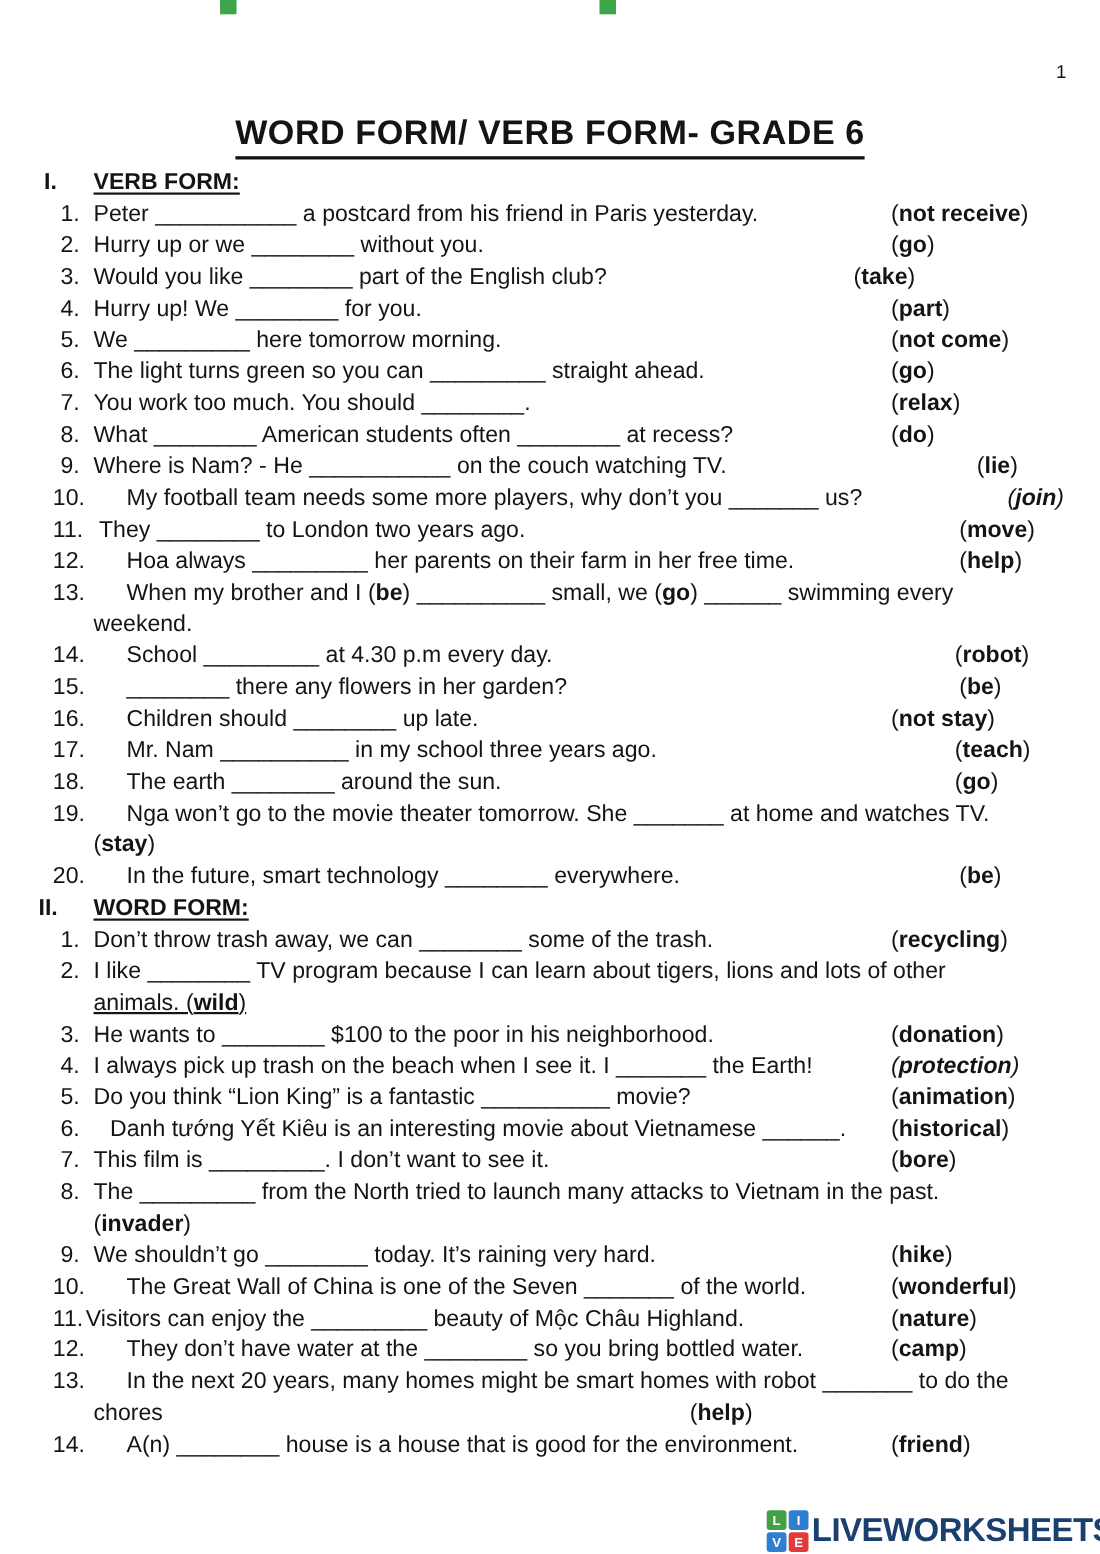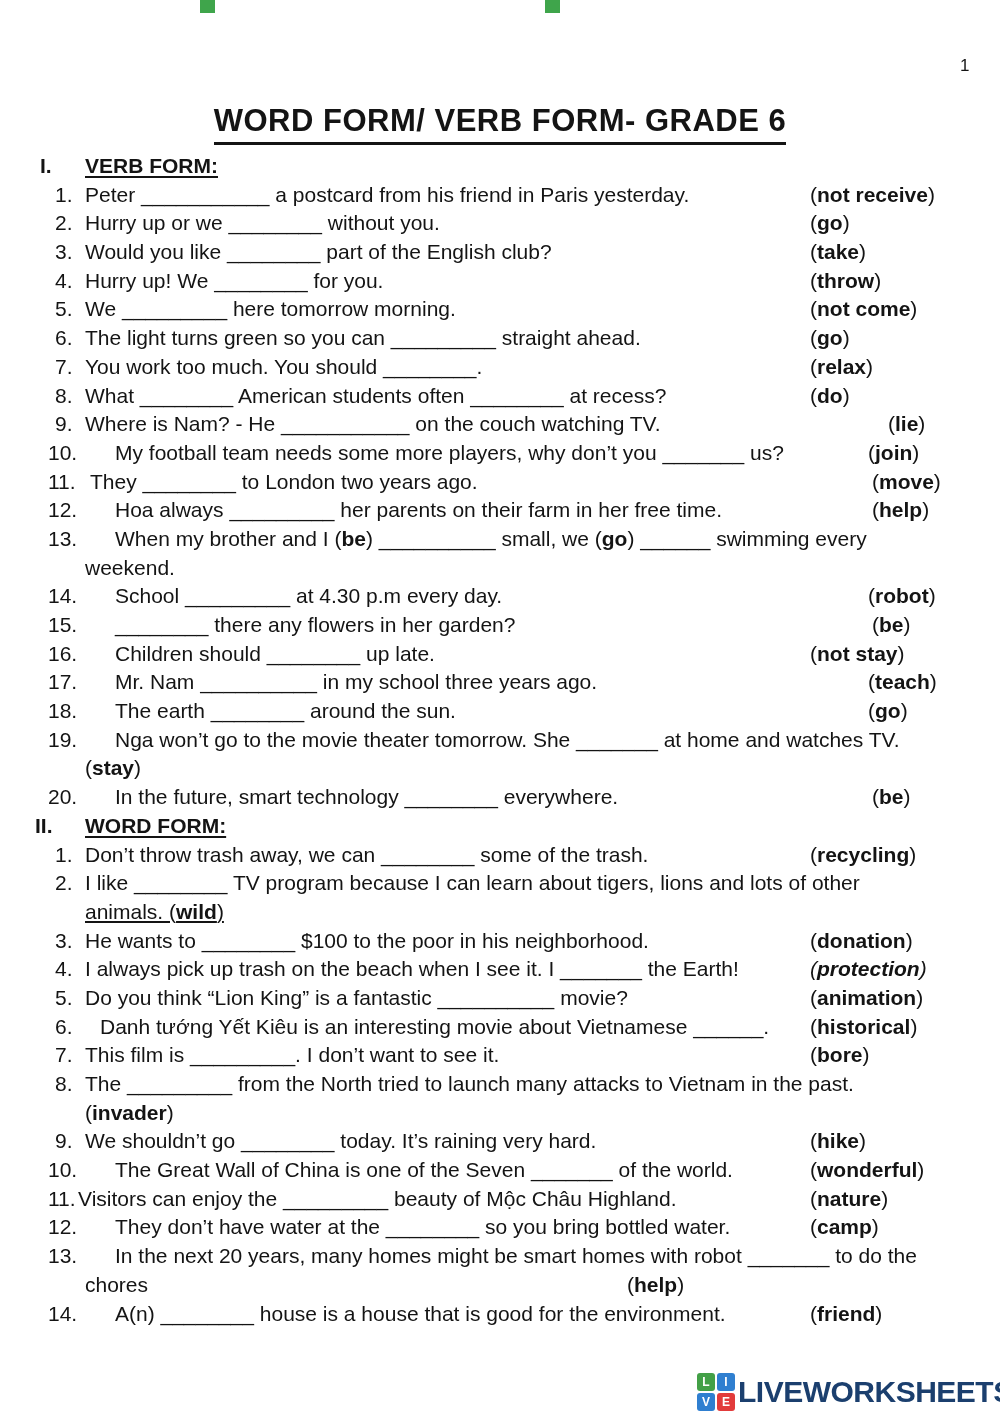--- a/index.html
+++ b/index.html
@@ -57,26 +57,26 @@
         <span class="hint" style="left: 810px;"><span>(</span><span class="w">not receive</span><span>)</span></span>
       </div>
       <div class="row">
         <span style="left: 55px;">2.</span>
         <span style="left: 85px;">Hurry up or we ________ without you.</span>
         <span class="hint" style="left: 810px;"><span>(</span><span class="w">go</span><span>)</span></span>
       </div>
       <div class="row">
         <span style="left: 55px;">3.</span>
         <span style="left: 85px;">Would you like ________ part of the English club?</span>
-        <span class="hint" style="left: 810px;"><span>(</span><span class="w">take</span><span>)</span></span>
+        <span class="hint" style="left: 776px;"><span>(</span><span class="w">take</span><span>)</span></span>
       </div>
       <div class="row">
         <span style="left: 55px;">4.</span>
         <span style="left: 85px;">Hurry up! We ________ for you.</span>
-        <span class="hint" style="left: 810px;"><span>(</span><span class="w">throw</span><span>)</span></span>
+        <span class="hint" style="left: 810px;"><span>(</span><span class="w">part</span><span>)</span></span>
       </div>
       <div class="row">
         <span style="left: 55px;">5.</span>
         <span style="left: 85px;">We _________ here tomorrow morning.</span>
         <span class="hint" style="left: 810px;"><span>(</span><span class="w">not come</span><span>)</span></span>
       </div>
       <div class="row">
         <span style="left: 55px;">6.</span>
         <span style="left: 85px;">The light turns green so you can _________ straight ahead.</span>
         <span class="hint" style="left: 810px;"><span>(</span><span class="w">go</span><span>)</span></span>
@@ -92,21 +92,21 @@
         <span class="hint" style="left: 810px;"><span>(</span><span class="w">do</span><span>)</span></span>
       </div>
       <div class="row">
         <span style="left: 55px;">9.</span>
         <span style="left: 85px;">Where is Nam? - He ___________ on the couch watching TV.</span>
         <span class="hint" style="left: 888px;"><span>(</span><span class="w">lie</span><span>)</span></span>
       </div>
       <div class="row">
         <span style="left: 48px;">10.</span>
         <span style="left: 115px;">My football team needs some more players, why don’t you _______ us?</span>
-        <span class="hint" style="left: 868px;"><span>(</span><span class="w">join</span><span>)</span></span>
+        <span class="hint" style="left: 916px; font-style: italic;"><span>(</span><span class="w">join</span><span>)</span></span>
       </div>
       <div class="row">
         <span style="left: 48px;">11.</span>
         <span style="left: 90px;">They ________ to London two years ago.</span>
         <span class="hint" style="left: 872px;"><span>(</span><span class="w">move</span><span>)</span></span>
       </div>
       <div class="row">
         <span style="left: 48px;">12.</span>
         <span style="left: 115px;">Hoa always _________ her parents on their farm in her free time.</span>
         <span class="hint" style="left: 872px;"><span>(</span><span class="w">help</span><span>)</span></span>

